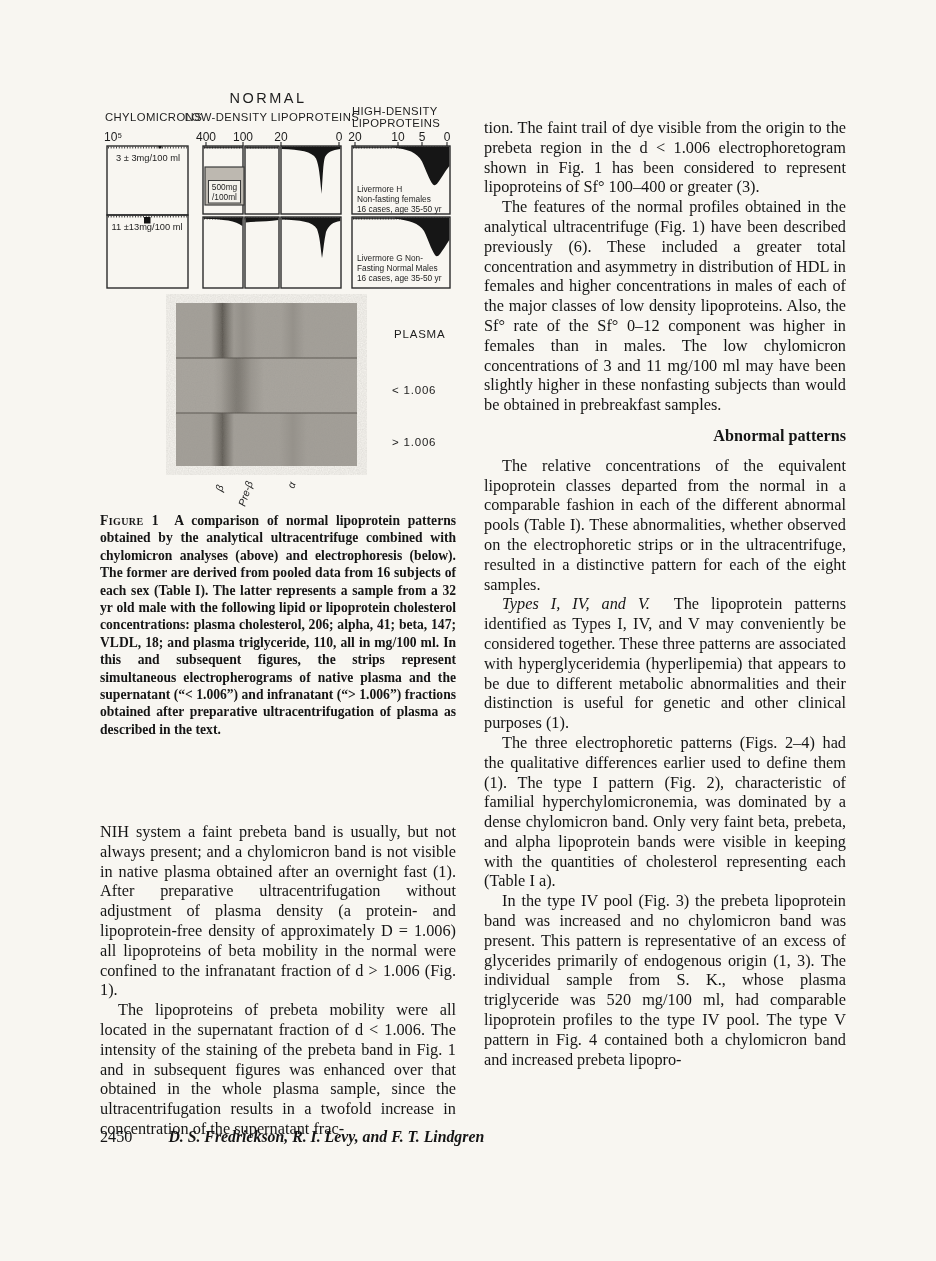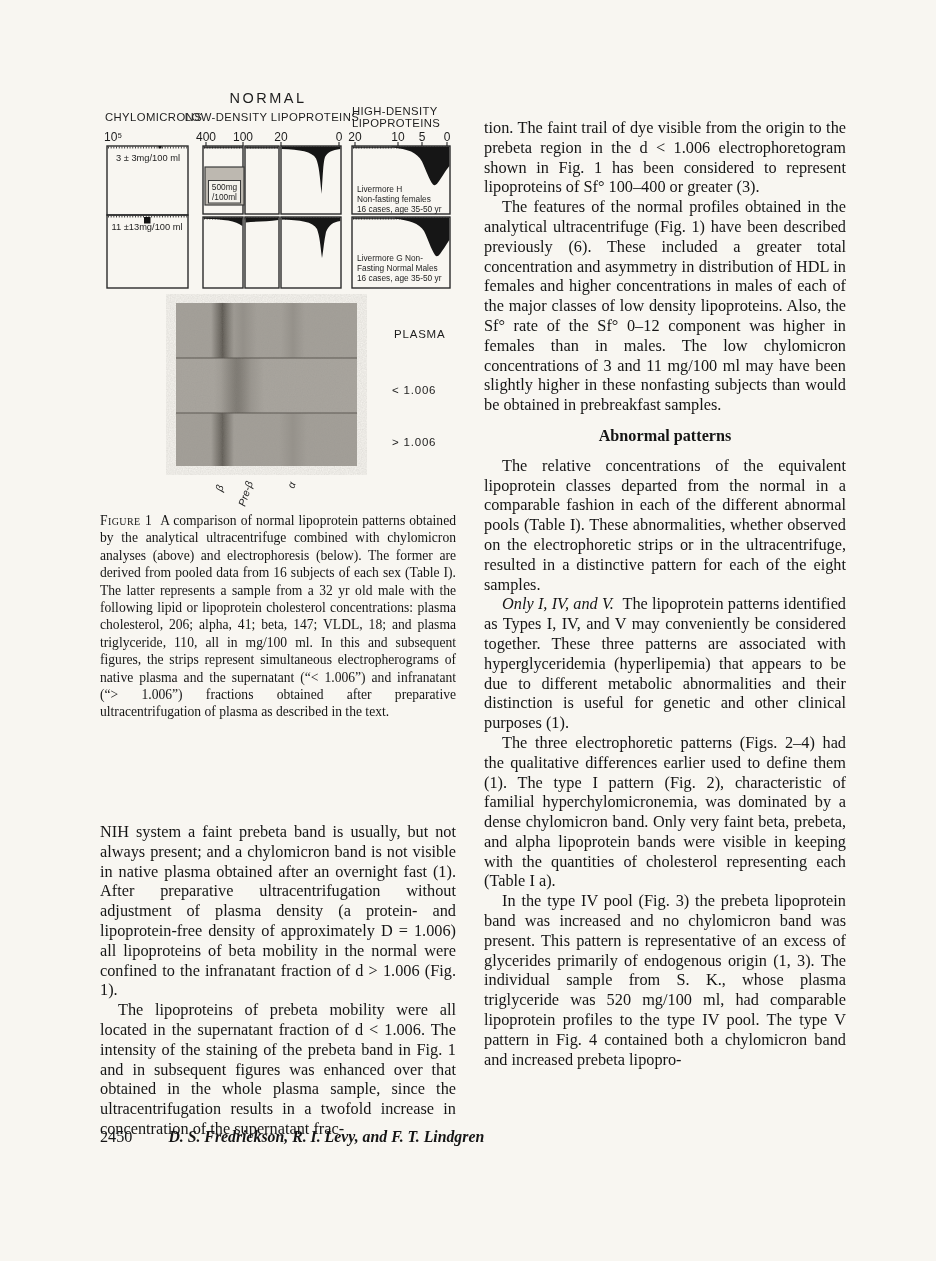--- a/index.html
+++ b/index.html
@@ -10,31 +10,31 @@
     color:#151515;
     position:relative;
     -webkit-font-smoothing:antialiased;
   }
   .abs{position:absolute;}
   
   #figure-wrap{left:100px;top:88px;width:356px;height:425px;}
   
   #caption{
     left:100px;top:512px;width:356px;
-    font-size:13.6px;line-height:17.4px;text-align:justify;
+    font-size:13.6px;line-height:17.4px;text-align:justify;font-weight:bold;
   }
   #caption .smallcaps{font-variant:small-caps;letter-spacing:.4px;}
   
   .bodytext{font-size:16.3px;line-height:19.8px;text-align:justify;}
   .bodytext p{margin:0;}
   .bodytext p.ind{text-indent:18px;}
   #left-body{left:100px;top:777px;width:356px;margin-top:45px;}
   #right-body{left:484px;top:86px;width:362px;margin-top:32px;}
   #right-body h3{
-    font-size:16.2px;font-weight:bold;margin:12px 0 9px 0;text-align:center;
+    font-size:16.2px;font-weight:bold;margin:12px 0 9px 0;text-align:right;
   }
   .ital{font-style:italic;}
   
   #footer{left:100px;top:1116px;width:746px;display:flex;align-items:baseline;margin-top:12px;}
   #footer .pagenum{font-size:16.2px;}
   #footer .authors{font-size:15.8px;font-style:italic;font-weight:bold;margin-left:36px;}
   
   text{font-family:"Liberation Sans", sans-serif;fill:#1d1d1d;}
   .figtitle{font-size:14.5px;letter-spacing:2.5px;}
   .fighead{font-size:11.3px;letter-spacing:.4px;}
@@ -184,21 +184,21 @@
 <div class="abs bodytext" id="left-body">
   <p>NIH system a faint prebeta band is usually, but not always present; and a chylomicron band is not visible in native plasma obtained after an overnight fast (1). After preparative ultracentrifugation without adjustment of plasma density (a protein- and lipoprotein-free density of approximately D = 1.006) all lipoproteins of beta mobility in the normal were confined to the infranatant fraction of d &gt; 1.006 (Fig. 1).</p>
   <p class="ind">The lipoproteins of prebeta mobility were all located in the supernatant fraction of d &lt; 1.006. The intensity of the staining of the prebeta band in Fig. 1 and in subsequent figures was enhanced over that obtained in the whole plasma sample, since the ultracentrifugation results in a twofold increase in concentration of the supernatant frac-</p>
 </div>
 
 <div class="abs bodytext" id="right-body">
   <p>tion. The faint trail of dye visible from the origin to the prebeta region in the d &lt; 1.006 electrophoretogram shown in Fig. 1 has been considered to represent lipoproteins of Sf° 100–400 or greater (3).</p>
   <p class="ind">The features of the normal profiles obtained in the analytical ultracentrifuge (Fig. 1) have been described previously (6). These included a greater total concentration and asymmetry in distribution of HDL in females and higher concentrations in males of each of the major classes of low density lipoproteins. Also, the Sf° rate of the Sf° 0–12 component was higher in females than in males. The low chylomicron concentrations of 3 and 11 mg/100 ml may have been slightly higher in these nonfasting subjects than would be obtained in prebreakfast samples.</p>
   <h3>Abnormal patterns</h3>
   <p class="ind">The relative concentrations of the equivalent lipoprotein classes departed from the normal in a comparable fashion in each of the different abnormal pools (Table I). These abnormalities, whether observed on the electrophoretic strips or in the ultracentrifuge, resulted in a distinctive pattern for each of the eight samples.</p>
-  <p class="ind"><span class="ital">Only I, IV, and V.</span>&nbsp;&nbsp;<span>The lipoprotein patterns identified as Types I, IV, and V may conveniently be considered together. These three patterns are associated with hyperglyceridemia (hyperlipemia) that appears to be due to different metabolic abnormalities and their distinction is useful for genetic and other clinical purposes (1).</span></p>
+  <p class="ind"><span class="ital">Types I, IV, and V.</span>&nbsp;&nbsp;<span>The lipoprotein patterns identified as Types I, IV, and V may conveniently be considered together. These three patterns are associated with hyperglyceridemia (hyperlipemia) that appears to be due to different metabolic abnormalities and their distinction is useful for genetic and other clinical purposes (1).</span></p>
   <p class="ind">The three electrophoretic patterns (Figs. 2–4) had the qualitative differences earlier used to define them (1). The type I pattern (Fig. 2), characteristic of familial hyperchylomicronemia, was dominated by a dense chylomicron band. Only very faint beta, prebeta, and alpha lipoprotein bands were visible in keeping with the quantities of cholesterol representing each (Table I a).</p>
   <p class="ind">In the type IV pool (Fig. 3) the prebeta lipoprotein band was increased and no chylomicron band was present. This pattern is representative of an excess of glycerides primarily of endogenous origin (1, 3). The individual sample from S. K., whose plasma triglyceride was 520 mg/100 ml, had comparable lipoprotein profiles to the type IV pool. The type V pattern in Fig. 4 contained both a chylomicron band and increased prebeta lipopro-</p>
 </div>
 
 <div class="abs" id="footer">
   <span class="pagenum">2450</span>
   <span class="authors">D. S. Fredrickson, R. I. Levy, and F. T. Lindgren</span>
 </div>
 
 </body></html>

